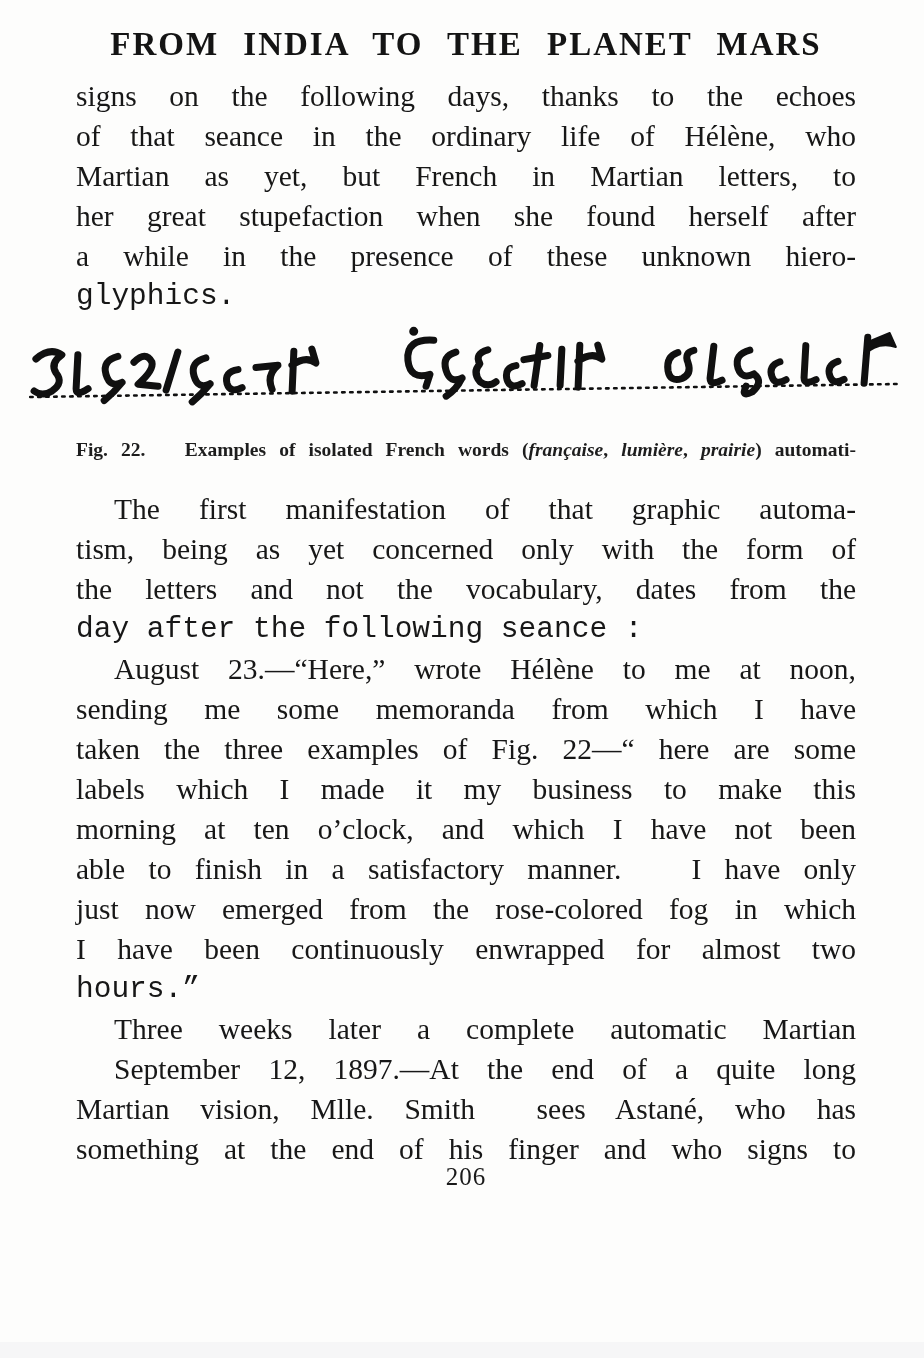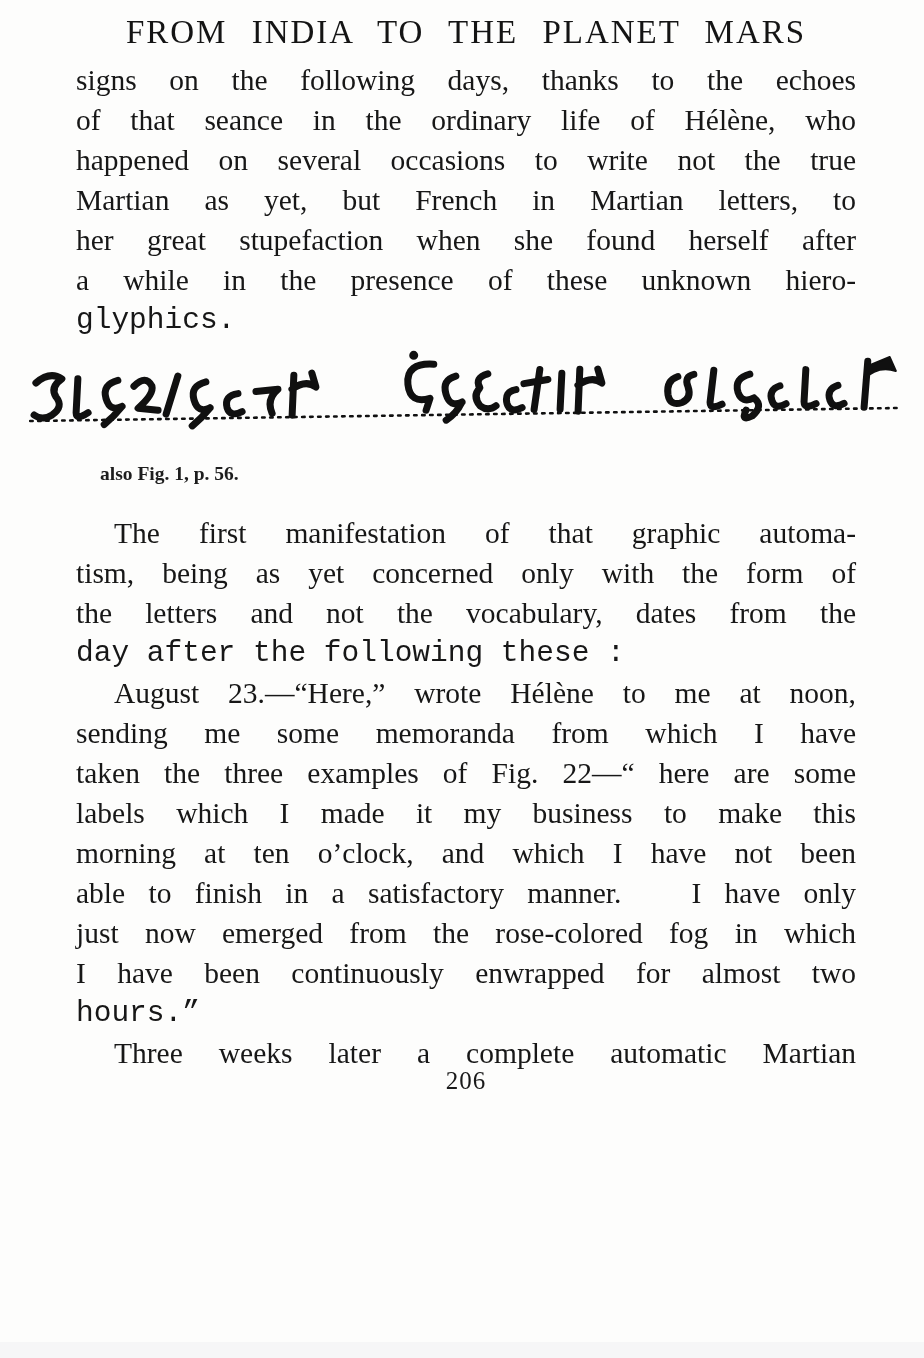--- a/index.html
+++ b/index.html
@@ -7,23 +7,23 @@
     position:relative;
     width:924px;height:1358px;
     background:#fdfdfc;
     overflow:hidden;
     font-family:"Liberation Serif","DejaVu Serif",serif;
     color:#171717;
     box-sizing:border-box;
   }
   .content{padding:12px 68px 0 76px;box-sizing:border-box;}
   .title{
-    font-size:33px;line-height:40px;font-weight:normal;
+    font-size:33px;line-height:40px;font-weight:bold;
     text-align:center;letter-spacing:2px;word-spacing:14px;
-    margin:0;color:#141414;
+    margin:12px;color:#141414;
   }
   .para{margin:0;}
   .bline{
     font-size:29.5px;line-height:40px;
     text-align:justify;text-align-last:justify;
     white-space:pre-wrap;color:#171717;
   }
   .bline.last{text-align-last:left;font-family:Liberation Mono, monospace;}
   .indent{text-indent:38px;}
   .p1{margin-top:8px;}
@@ -52,21 +52,20 @@
 <body>
 
 <div class="page">
   <div class="content">
 
     <h1 class="title">FROM INDIA TO THE PLANET MARS</h1>
 
     <div class="para p1">
       <div class="bline">signs on the following days, thanks to the echoes</div>
       <div class="bline">of that seance in the ordinary life of Hélène, who</div>
-      <div class="bline">happened on several occasions to write not the true</div>
       <div class="bline">Martian as yet, but French in Martian letters, to</div>
       <div class="bline">her great stupefaction when she found herself after</div>
       <div class="bline">a while in the presence of these unknown hiero-</div>
       <div class="bline last">glyphics.</div>
     </div>
 
     <div class="figure">
       <svg width="880" height="96" viewBox="0 0 880 96">
         <g transform="rotate(-0.4 440 48)" stroke="#101010" stroke-width="7" fill="none" stroke-linecap="round" stroke-linejoin="round">
           <line x1="4" y1="70" x2="874" y2="63" stroke-width="2.6" stroke-dasharray="2.5 5.5"></line>
@@ -96,44 +95,49 @@
           <path d="M754 40 Q742 44 746 55 Q749 64 760 58"></path>
           <path d="M780 24 L778 56 Q778 64 790 58"></path>
           <path d="M812 40 Q800 44 804 55 Q807 64 818 58"></path>
           <path d="M842 16 L838 62"></path>
           <path d="M838 34 Q852 20 870 26 L864 12 L844 20 Z" fill="#101010" stroke-width="2"></path>
         </g>
       </svg>
     </div>
 
     <div class="caption">
-      <div class="cline hang last">also Fig. 1, p. 56.</div>
+      <div class="cline"><span>Fig. 22.   Examples of isolated French words (</span><span class="it">française</span><span>, </span><span class="it">lumière</span><span>, </span><span class="it">prairie</span><span>) automati-</span></div>
     </div>
 
     <div class="para p2">
       <div class="bline indent">The first manifestation of that graphic automa-</div>
       <div class="bline">tism, being as yet concerned only with the form of</div>
       <div class="bline">the letters and not the vocabulary, dates from the</div>
-      <div class="bline last">day after the following these :</div>
+      <div class="bline last">day after the following seance :</div>
     </div>
 
     <div class="para">
       <div class="bline indent">August 23.—“Here,” wrote Hélène to me at noon,</div>
       <div class="bline">sending me some memoranda from which I have</div>
       <div class="bline">taken the three examples of Fig. 22—“ here are some</div>
       <div class="bline">labels which I made it my business to make this</div>
       <div class="bline">morning at ten o’clock, and which I have not been</div>
       <div class="bline">able to finish in a satisfactory manner.   I have only</div>
       <div class="bline">just now emerged from the rose-colored fog in which</div>
       <div class="bline">I have been continuously enwrapped for almost two</div>
       <div class="bline last">hours.”</div>
     </div>
 
     <div class="para">
       <div class="bline indent">Three weeks later a complete automatic Martian</div>
     </div>
 
+    <div class="para">
+      <div class="bline indent">September 12, 1897.—At the end of a quite long</div>
+      <div class="bline">Martian vision, Mlle. Smith  sees Astané, who has</div>
+      <div class="bline">something at the end of his finger and who signs to</div>
+    </div>
 
     <div class="pagenum">206</div>
   </div>
 
   <div class="bottom-band"></div>
 </div>
 
 </body></html>

